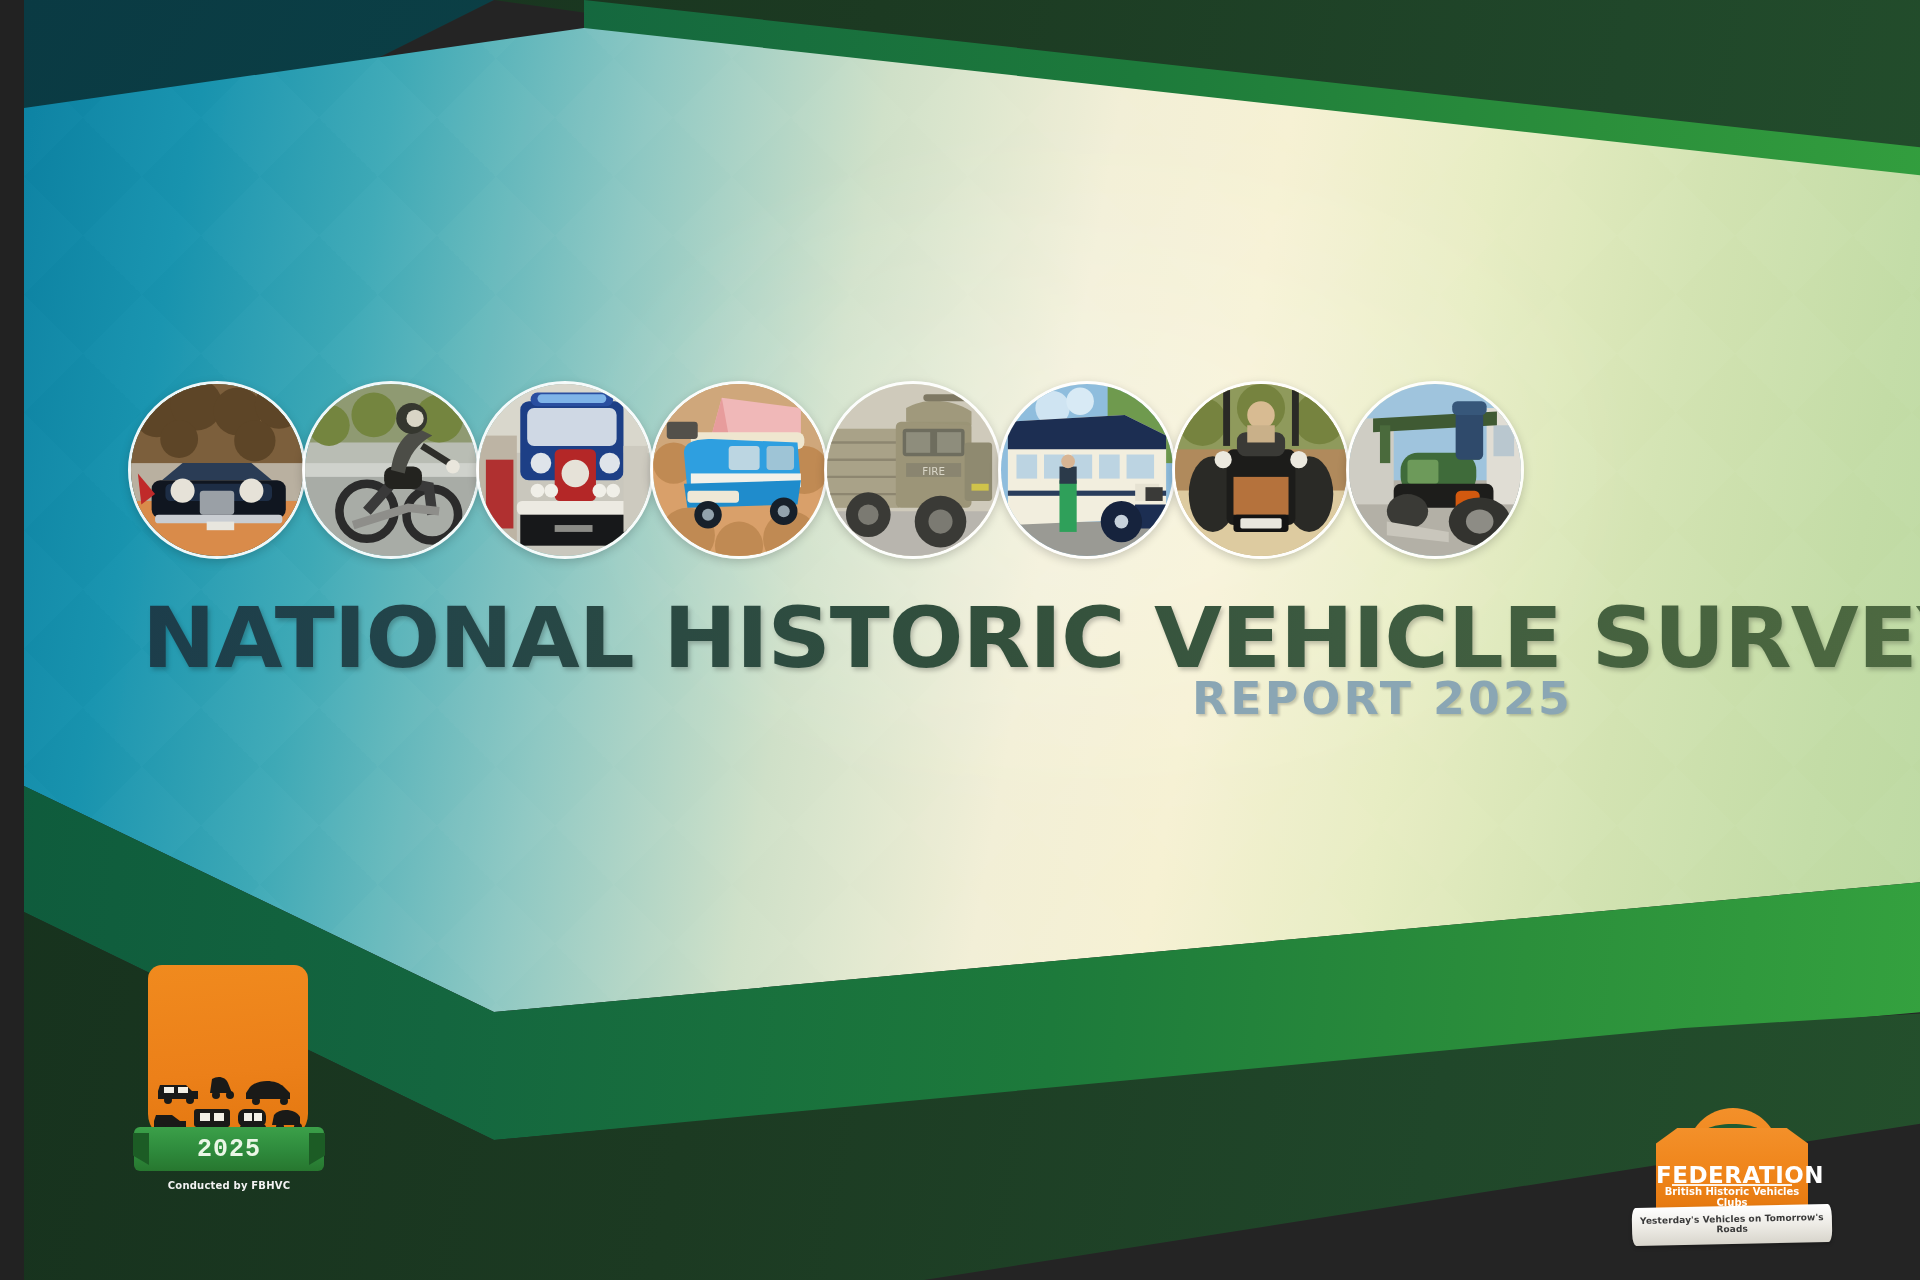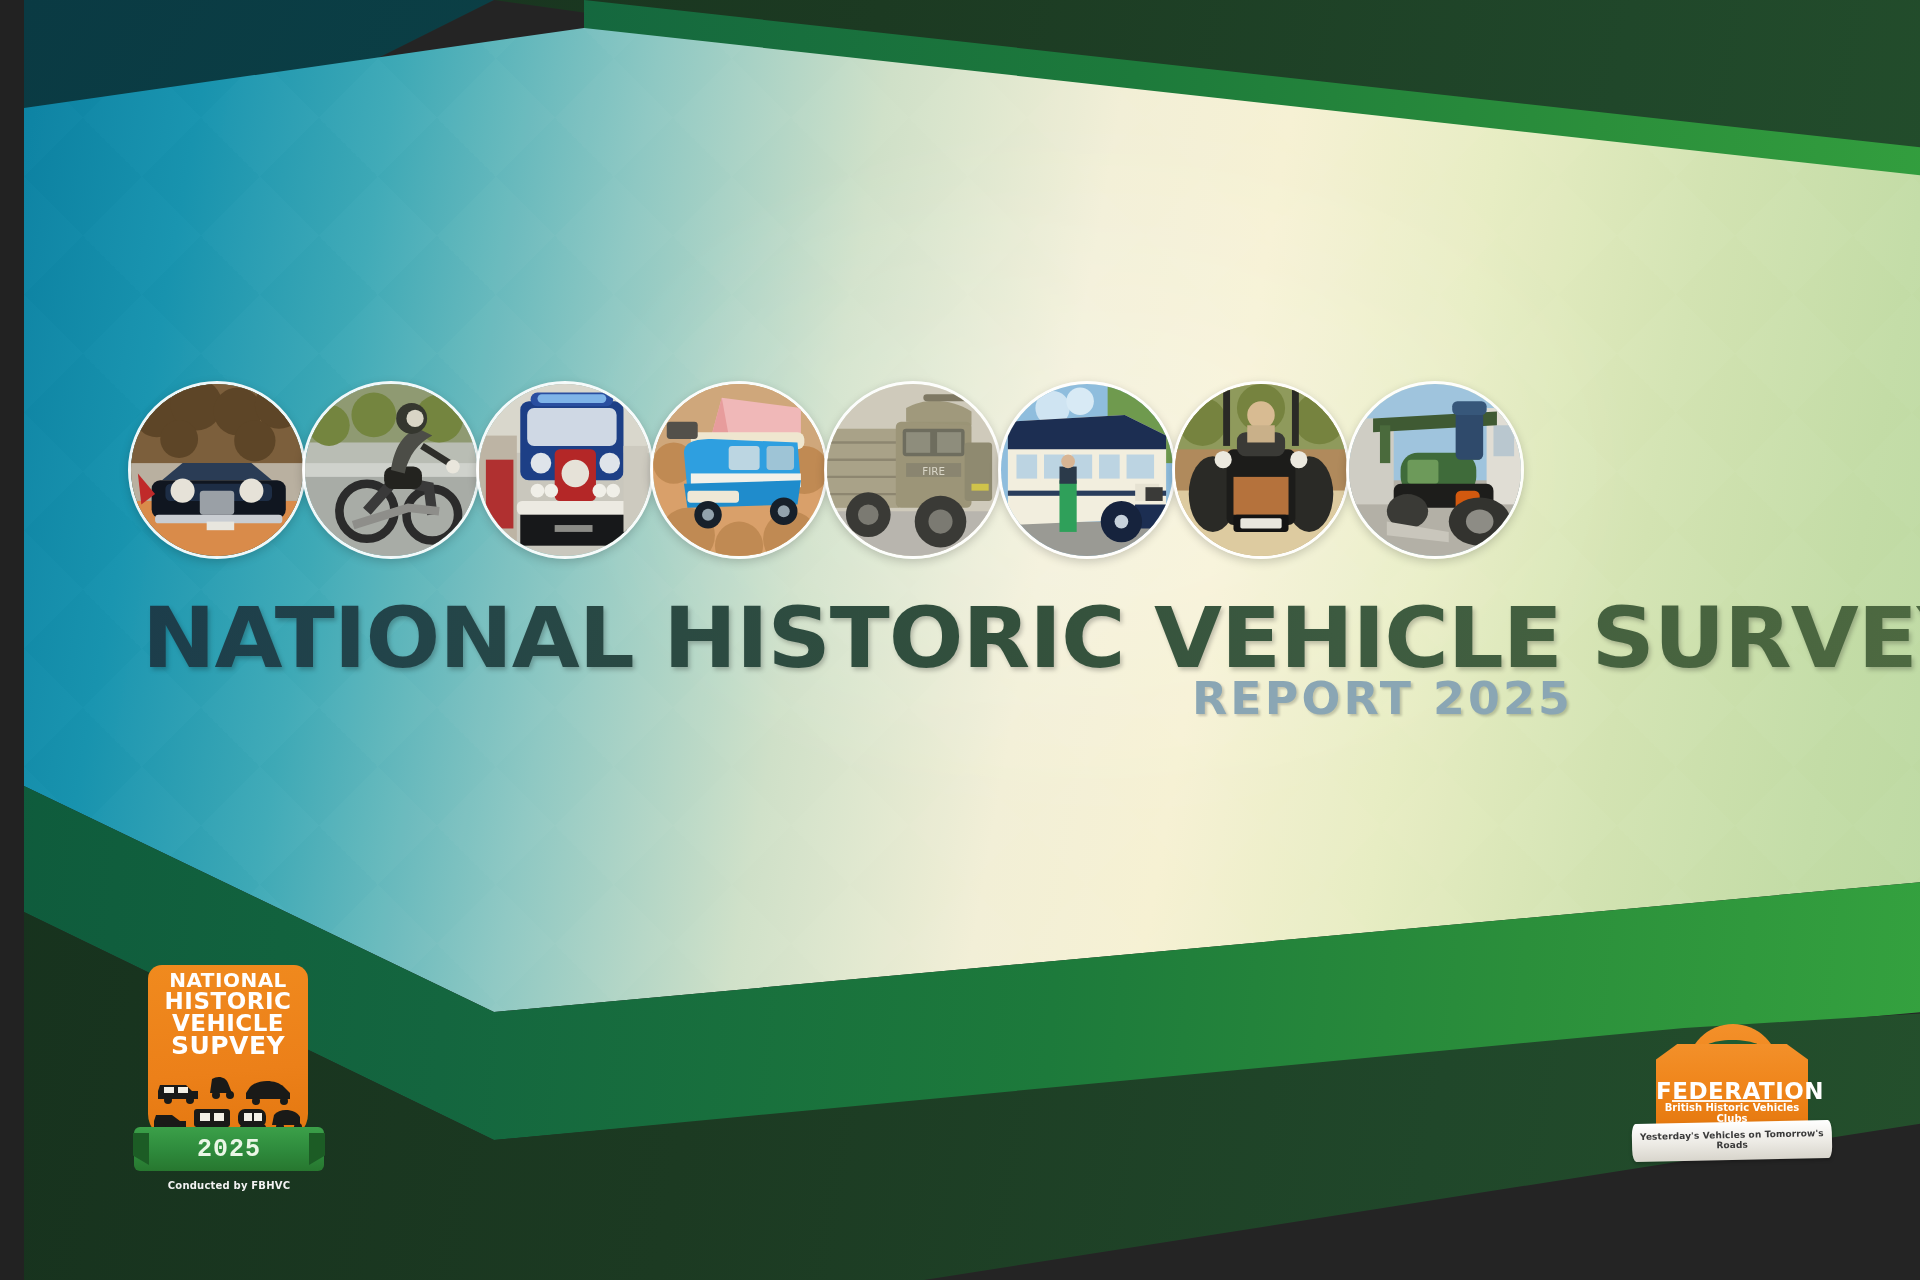--- a/index.html
+++ b/index.html
@@ -125,21 +125,21 @@
     font-family:Liberation Mono, monospace;font-weight:bold;font-size:25px;color:#eaf7e6;
     letter-spacing:1px;
   }
   #badge .conducted{
     position:absolute;left:-10px;top:215px;width:210px;text-align:center;
     font-family:"DejaVu Sans",sans-serif;font-weight:bold;font-size:10px;color:#f2f2f2;
     letter-spacing:.2px;
   }
 
   
-  #fbhvc{position:absolute;left:1608px;top:1026px;width:200px;height:150px;}
+  #fbhvc{position:absolute;left:1608px;top:1110px;width:200px;height:150px;}
   #fbhvc .shield{
     position:absolute;left:24px;top:18px;width:152px;height:86px;
     background:linear-gradient(180deg,#f3902a 0%,#ef8419 55%,#e4780f 100%);
     clip-path:polygon(0 18%,14% 0,86% 0,100% 18%,100% 100%,0 100%);
     border-radius:6px;
   }
   #fbhvc .arch{
     position:absolute;left:55px;top:-2px;width:92px;height:58px;
     background:linear-gradient(180deg,#f3902a,#ef8419);
     border-radius:46px 46px 0 0;
@@ -404,26 +404,20 @@
     </div>
 
   </div>
 
   <div id="title">NATIONAL HISTORIC VEHICLE SURVEY</div>
   <div id="subtitle">REPORT 2025</div>
 
   <div id="badge">
     <div class="plate-lower"></div>
     <div class="plate"></div>
-    <div class="btext">
-      <span class="l1">NATIONAL</span>
-      <span class="l2">HISTORIC</span>
-      <span class="l3">VEHICLE</span>
-      <span class="l4">SUPVEY</span>
-    </div>
     <svg class="icons" viewBox="0 0 150 62">
       <g fill="#1a1a18">
         <path d="M6 16 h26 l6 6 h6 v8 H4 v-8 z"></path>
           <circle cx="14" cy="31" r="4"></circle>
           <circle cx="36" cy="31" r="4"></circle>
         <path d="M58 10 c6 -4 14 -2 16 4 l4 10 h-22 z"></path>
           <circle cx="62" cy="26" r="4"></circle>
           <circle cx="76" cy="26" r="4"></circle>
         <path d="M96 18 c8 -8 26 -8 34 0 l6 6 v6 H92 v-6 z"></path>
           <circle cx="102" cy="32" r="4"></circle>

